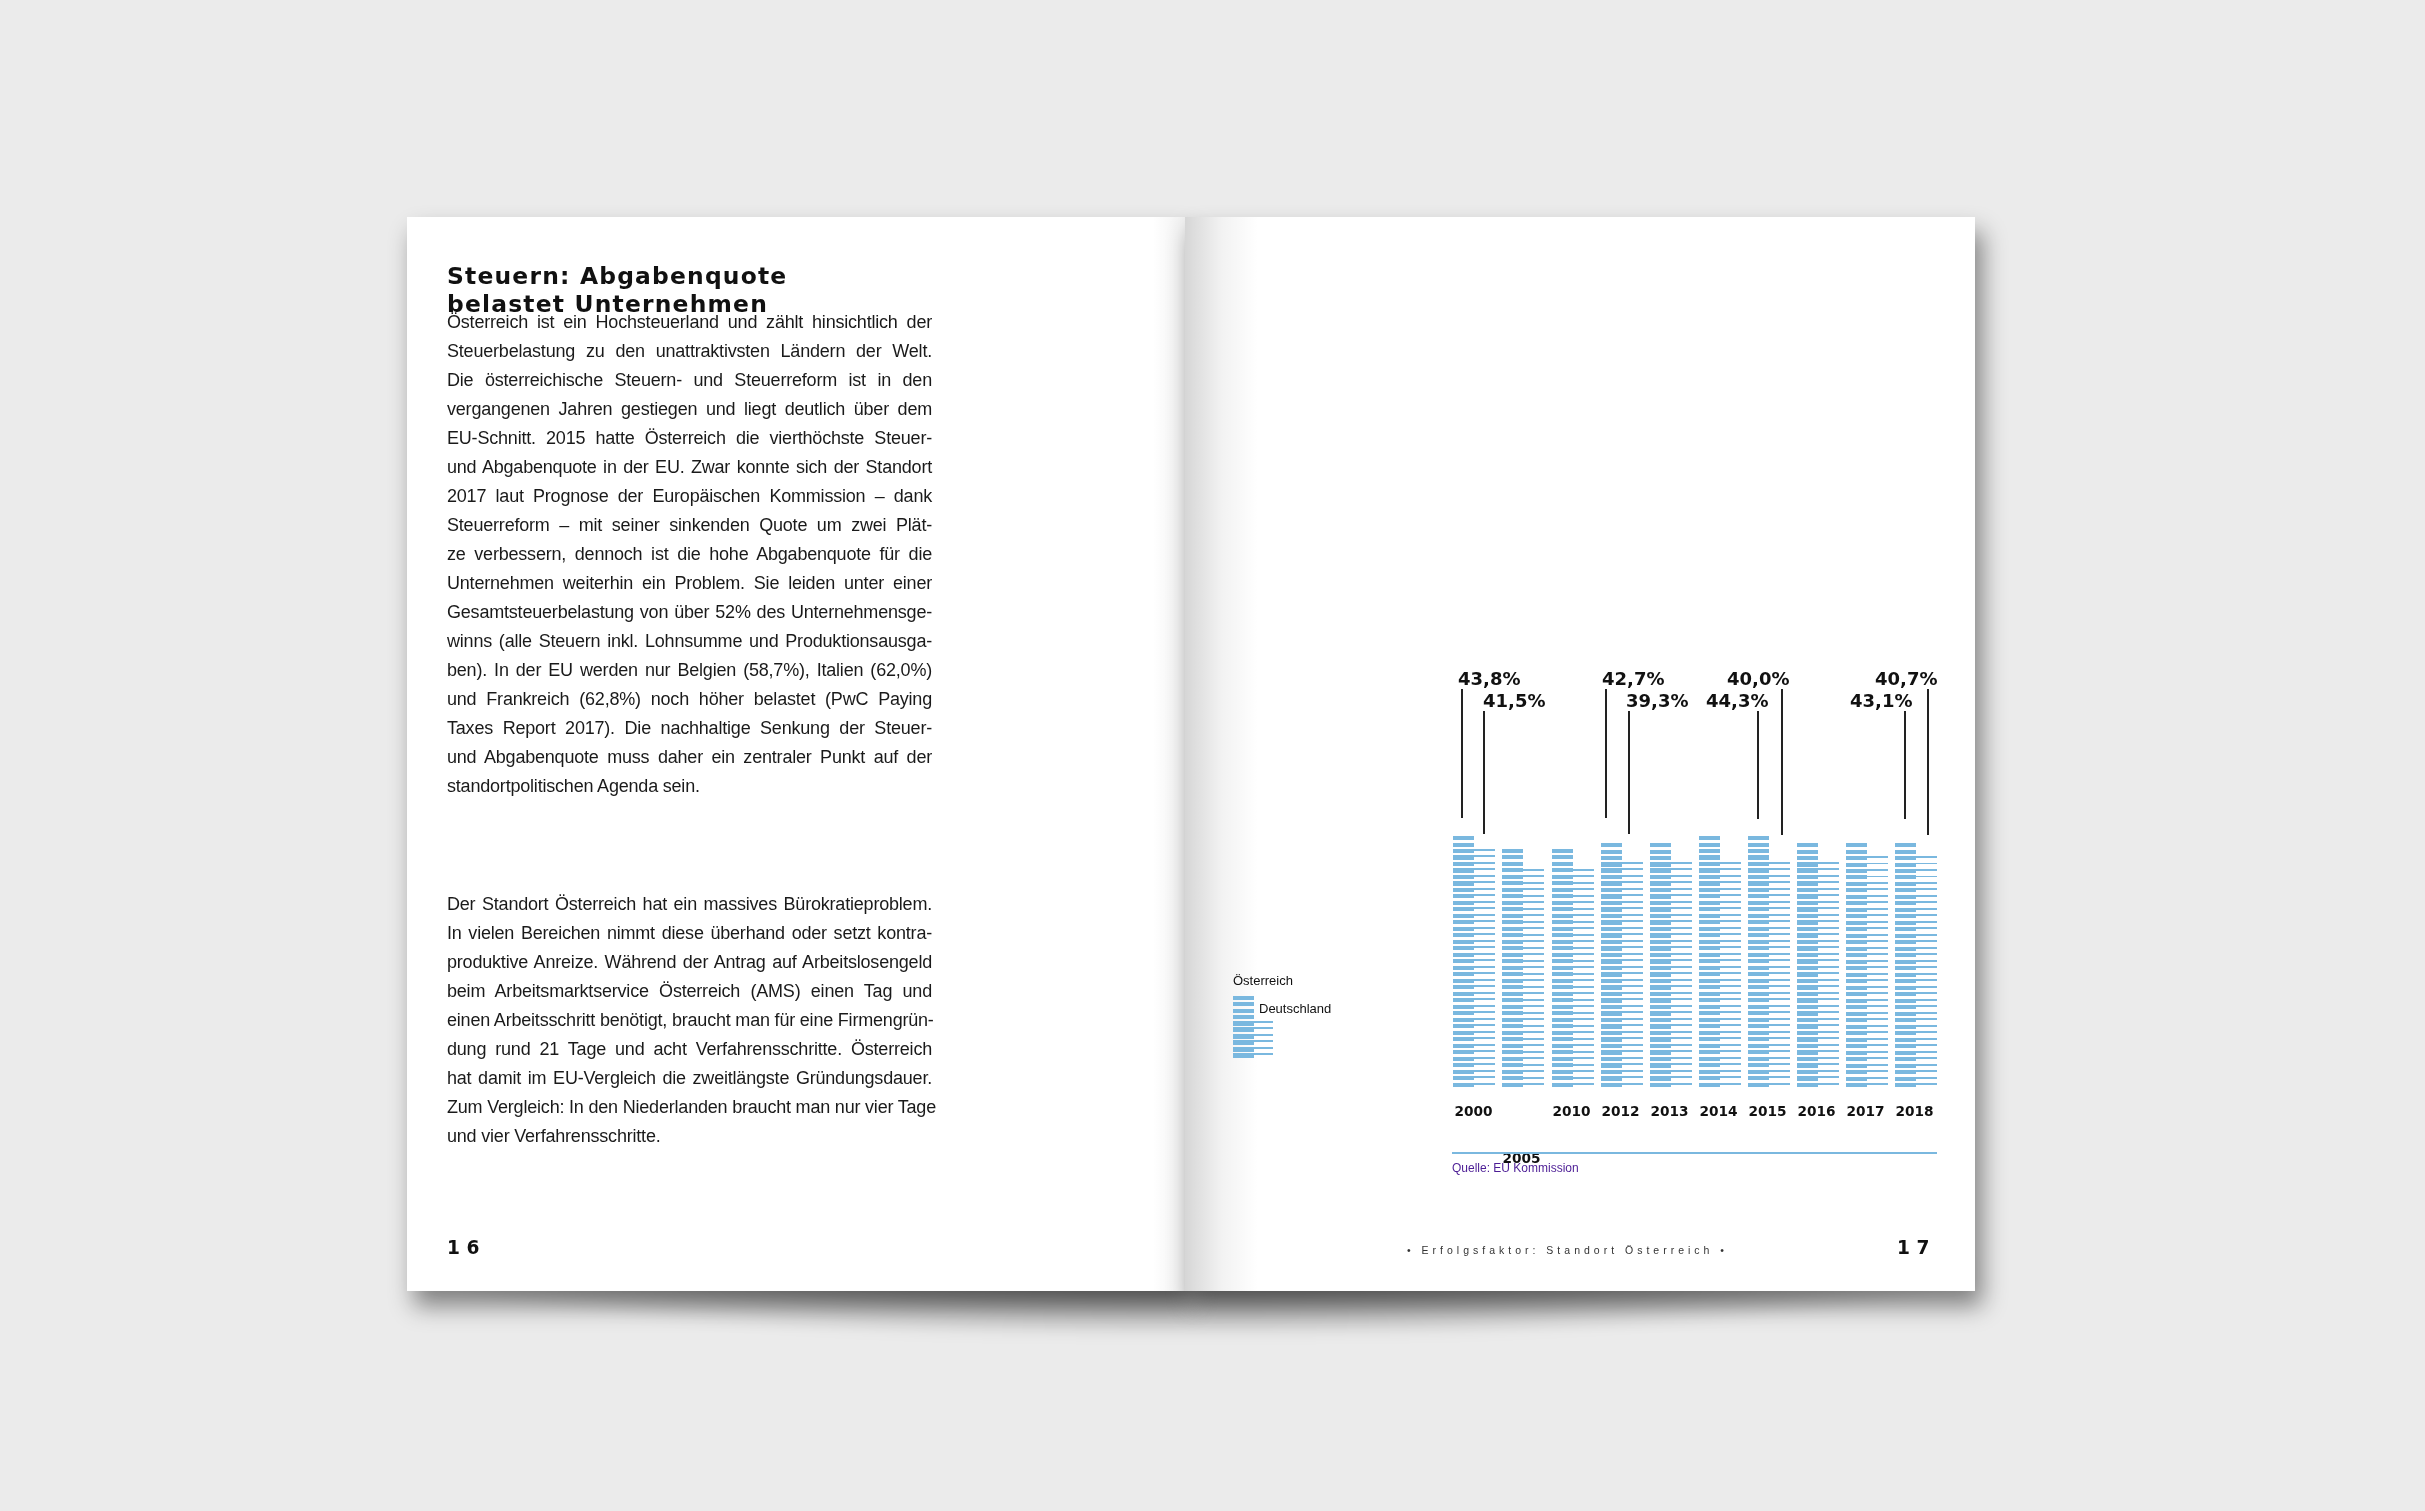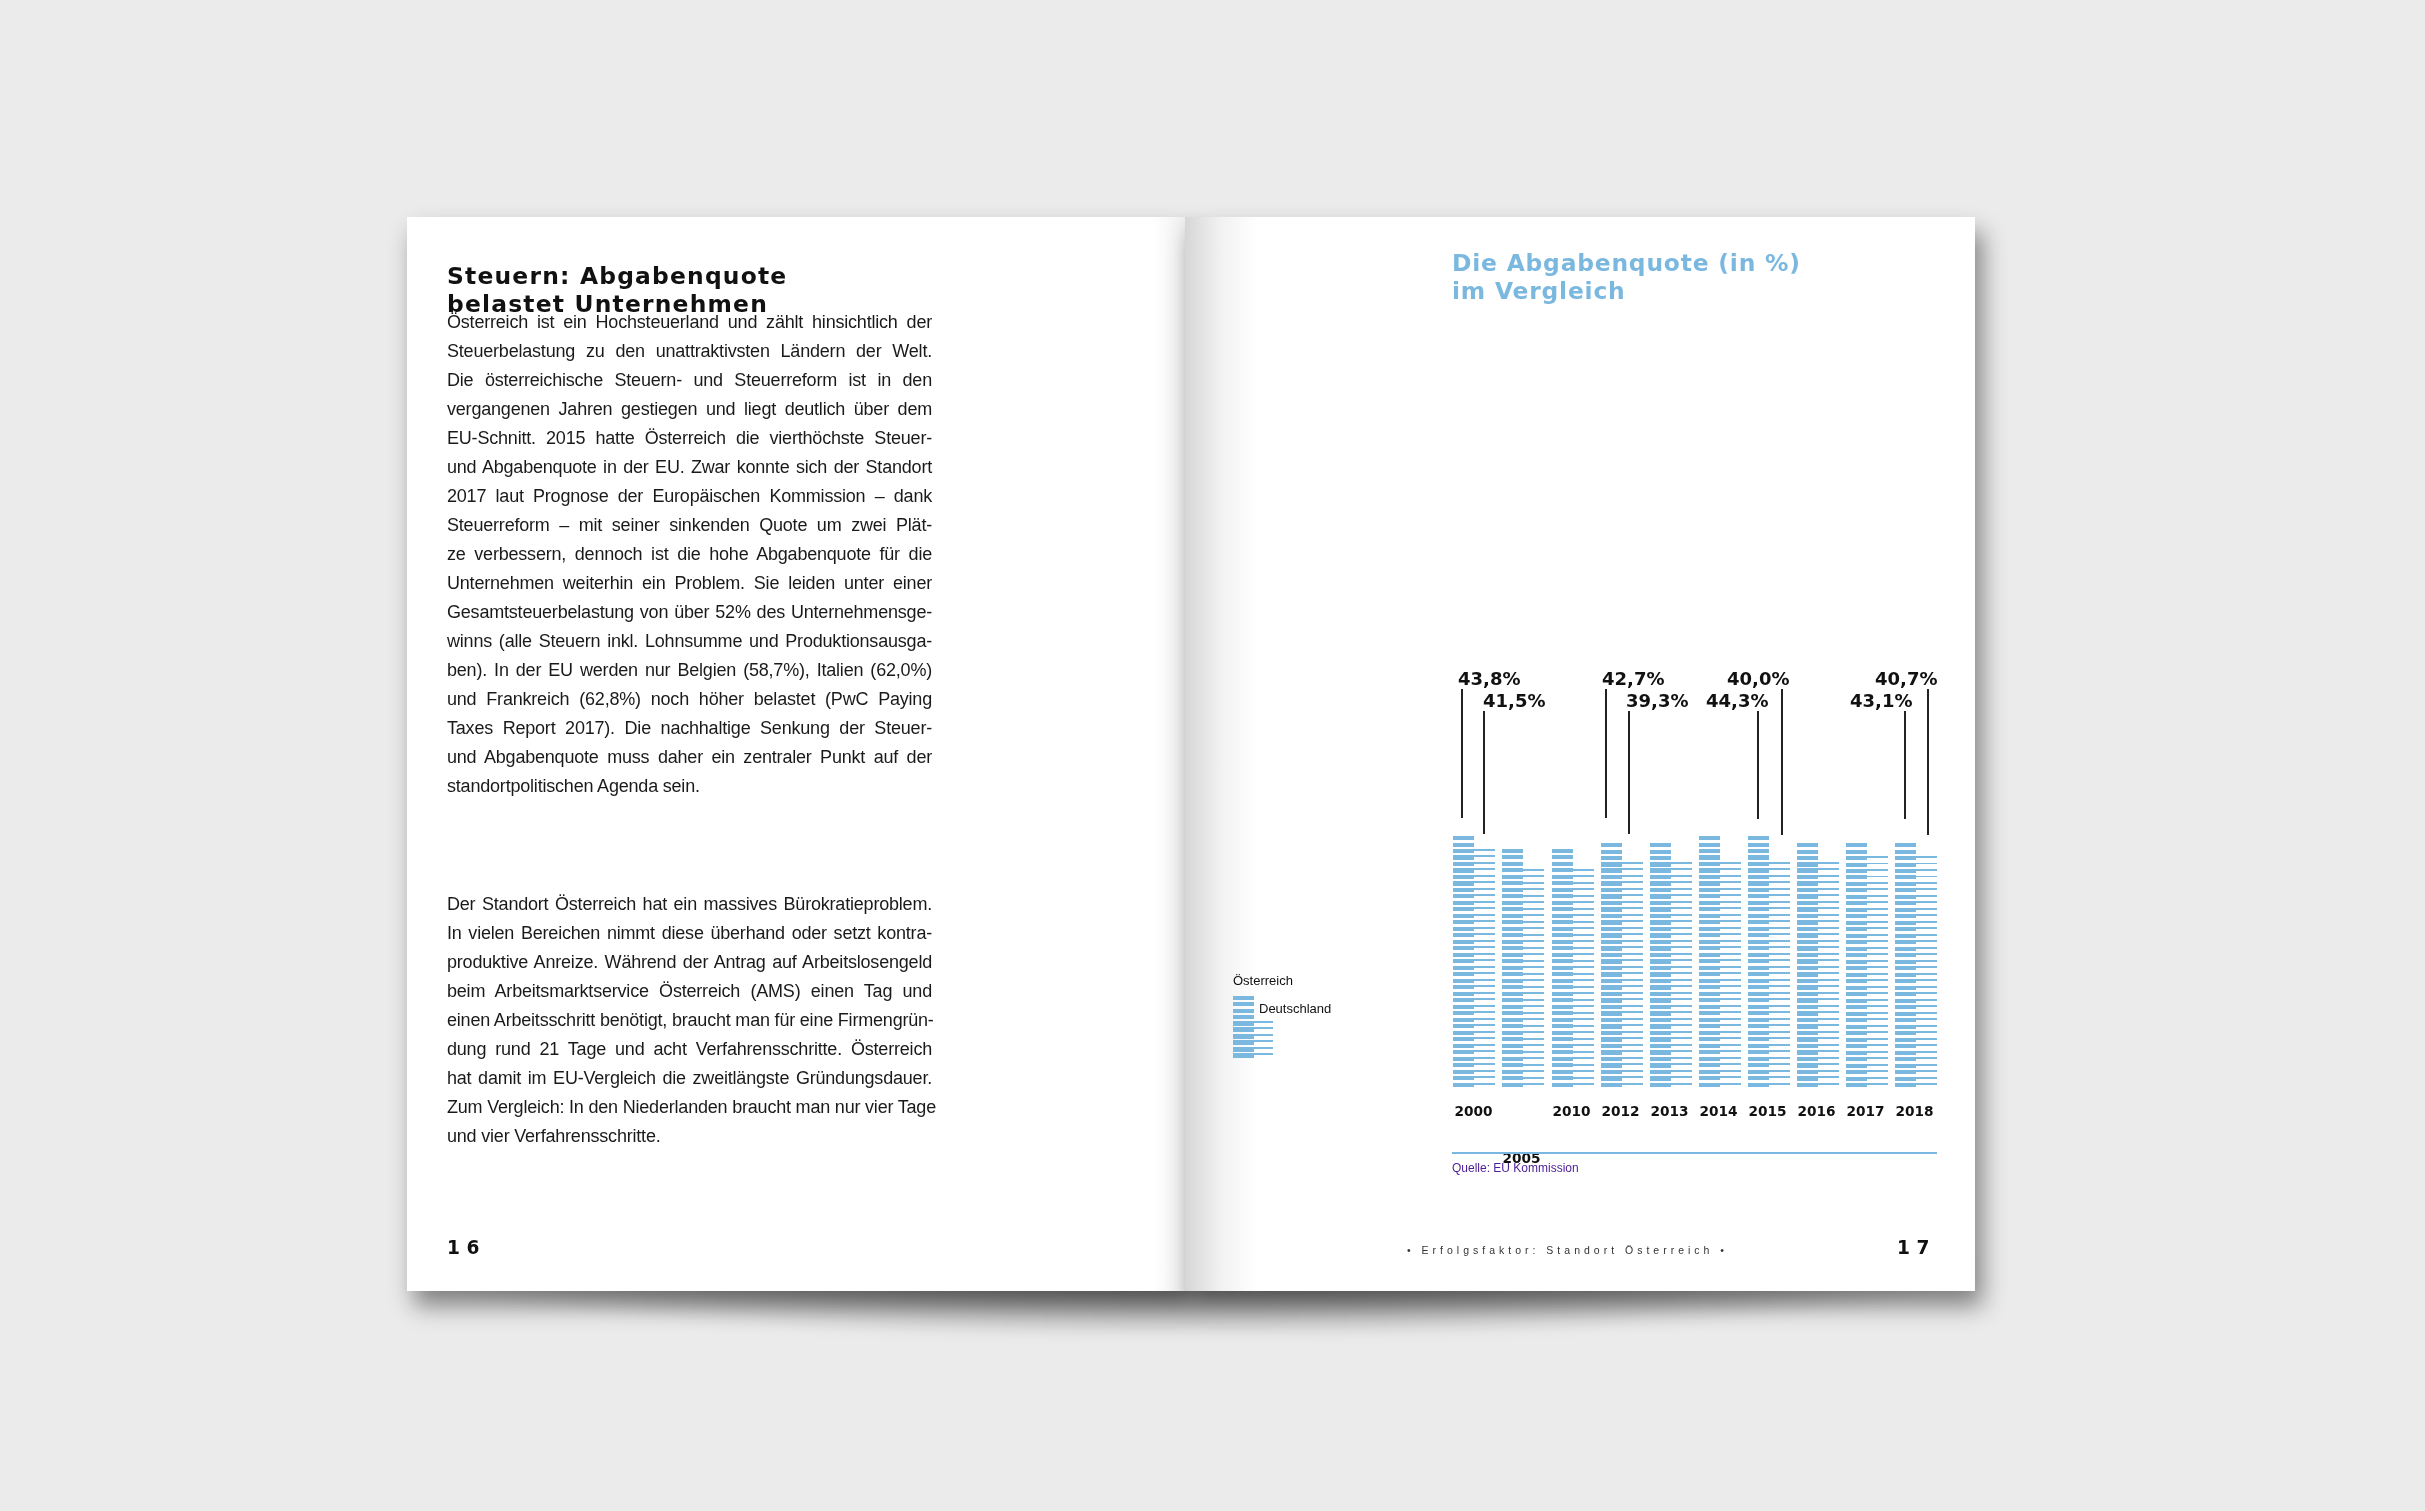--- a/index.html
+++ b/index.html
@@ -71,24 +71,20 @@
     <span class="line">Zum Vergleich: In den Niederlanden braucht man nur vier Tage</span>
     <span class="line last">und vier Verfahrensschritte.</span>
   </p>
 
   <div class="page-num" style="left:40px; top:1020px;">16</div>
 </div>
 
 <div class="page page-right">
   <div class="gutter-right"></div>
 
-  <h2 class="chart-title">
-    <span style="display:block">Die Abgabenquote (in %)</span>
-    <span style="display:block">im Vergleich</span>
-  </h2>
 
   <div class="legend-label" style="left:48px; top:756px;">Österreich</div>
   <div class="bar-at" style="left:48px; top:779px; height:65px;"></div>
   <div class="bar-de" style="left:48px; top:804px; height:39px; width:40px;"></div>
   <div class="legend-label" style="left:74px; top:784px;">Deutschland</div>
 
   <div id="chart"></div>
 
   <div class="val-label" style="left:273px; top:451px;">43,8%</div>
   <div class="val-label" style="left:298px; top:473px;">41,5%</div>

